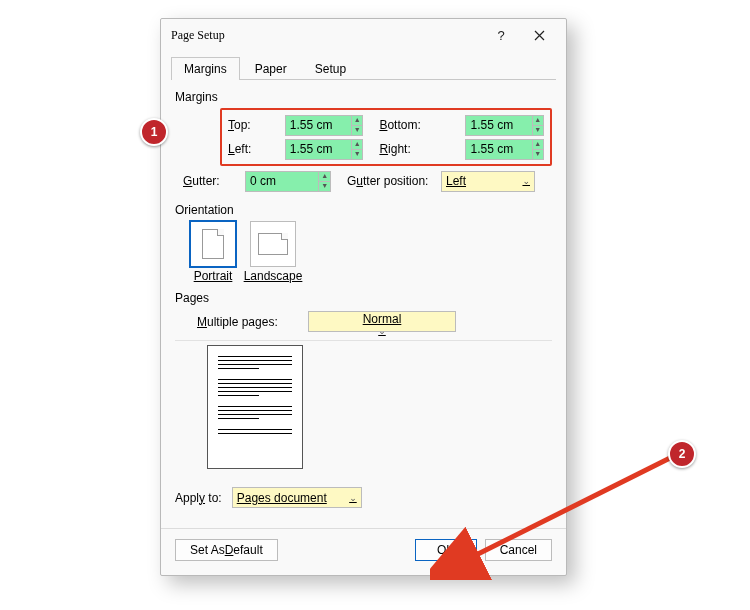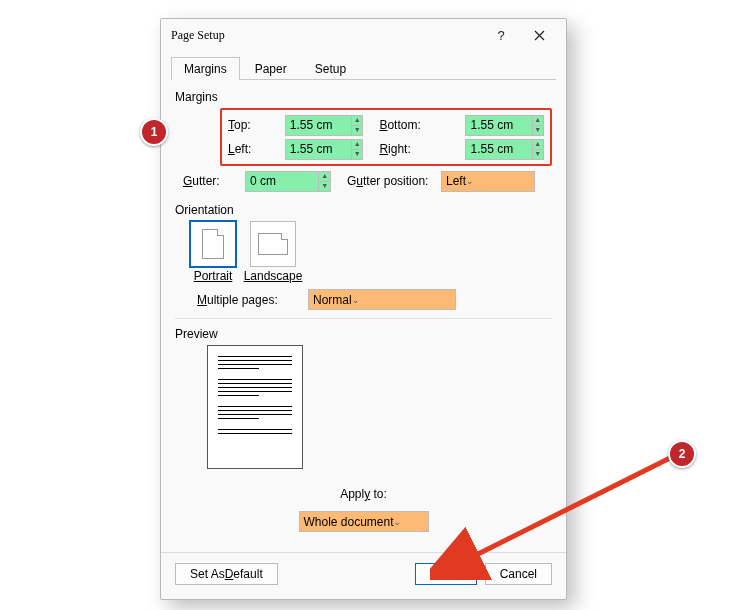--- a/index.html
+++ b/index.html
@@ -82,23 +82,24 @@
     width: 14px; display: flex; flex-direction: column;
     border-left: 1px solid #bcbcbc;
   }
   .spin-btns div {
     height: 9px; font-size: 7px; line-height: 7px;
     text-align: center; color: #555;
   }
   .spin-btns div:first-child { border-bottom: 1px solid #bcbcbc; }
   .sel {
     display: flex; align-items: center;
-    border: 1px solid #bcbcbc; background: #fdba74;
+    border: 1px solid #bcbcbc; background: #fef9c3;
     height: 19px; width: 84px; padding: 0 4px;
-    justify-content: flex-start;
+    justify-content: space-between;
+    text-decoration: underline;
   }
   .sel .chev { font-size: 9px; color: #555; }
   .orientation { display: flex; gap: 12px; margin: 4px 0 2px 14px; text-decoration: underline; }
   .orient-btn {
     width: 48px; display: flex; flex-direction: column; align-items: center; gap: 2px;
   }
   .orient-ico {
     width: 44px; height: 44px;
     border: 1px solid #bcbcbc; background: #fff;
     display: flex; align-items: center; justify-content: center;
@@ -117,32 +118,32 @@
     width: 28px; height: 20px; border: 1px solid #999; background: #fff;
     position: relative;
   }
   .orient-page-l::before {
     content: ""; position: absolute; top: -1px; right: -1px;
     width: 6px; height: 6px; background: #f9f9f9;
     border-left: 1px solid #999; border-bottom: 1px solid #999;
   }
   .sep { margin-top: 8px; border-top: 1px solid #e2e2e2; }
   .pages-row { display:flex; align-items:center; margin: 6px 0 6px 22px; gap: 11px; }
-  .pages-sel { width: 138px; }
+  .pages-sel { width: 138px; flex-direction: column; }
   .preview-wrap { margin: 4px 0 0 32px; }
   .preview {
     width: 96px; height: 124px; border: 1px solid #555; background: #fff;
     padding: 10px; box-sizing: border-box;
   }
   .preview .ln {
     height: 1px; background: #000; margin-bottom: 3px;
   }
   .preview .short { width: 55%; }
   .preview .gap { height: 7px; background: transparent; }
-  .apply-row { display:flex; align-items:center; gap:10px; margin: 18px 0 8px 0; flex-direction: column; }
+  .apply-row { display:flex; align-items:center; gap:10px; margin: 18px 0 8px 0; }
   .footer {
     border-top: 1px solid #dcdcdc;
     padding: 10px 14px 14px 14px;
     display: flex; align-items: flex-start;
   }
   .btn {
     border: 1px solid #bcbcbc; background: #fdfdfd;
     height: 22px; padding: 0 14px; min-width: 62px;
     display: inline-flex; align-items: center; justify-content: center;
     font: inherit;
@@ -256,31 +257,31 @@
         <span>Portrait</span>
       </div>
       <div class="orient-btn">
         <div class="orient-ico">
             <div class="orient-page-l"></div>
           </div>
         <span>Landscape</span>
       </div>
     </div>
 
+    <div class="section-label" style="margin-top:8px">Pages</div>
     <div class="pages-row">
       <div style="width:100px"><u>M</u>ultiple pages:</div>
       <div class="sel pages-sel">
         <span>Normal</span>
           <span class="chev">⌄</span>
       </div>
     </div>
 
     <div class="sep"></div>
 
-    <div class="section-label" style="margin-top:8px">Preview</div>
     <div class="preview-wrap">
       <div class="preview">
         <div class="ln"></div>
           <div class="ln"></div>
           <div class="ln"></div>
           <div class="ln short"></div>
         <div class="gap"></div>
         <div class="ln"></div>
           <div class="ln"></div>
           <div class="ln"></div>
@@ -293,21 +294,21 @@
           <div class="ln short"></div>
         <div class="gap"></div>
         <div class="ln"></div>
           <div class="ln"></div>
       </div>
     </div>
 
     <div class="apply-row">
       <div>Appl<u>y</u> to:</div>
       <div class="sel" style="width:120px">
-        <span>Whole document</span>
+        <span>Pages document</span>
           <span class="chev">⌄</span>
       </div>
     </div>
 
   </div>
 
   <div class="footer">
     <button class="btn">Set As <u>D</u>efault</button>
     <div class="spacer"></div>
     <button class="btn primary">OK</button>

